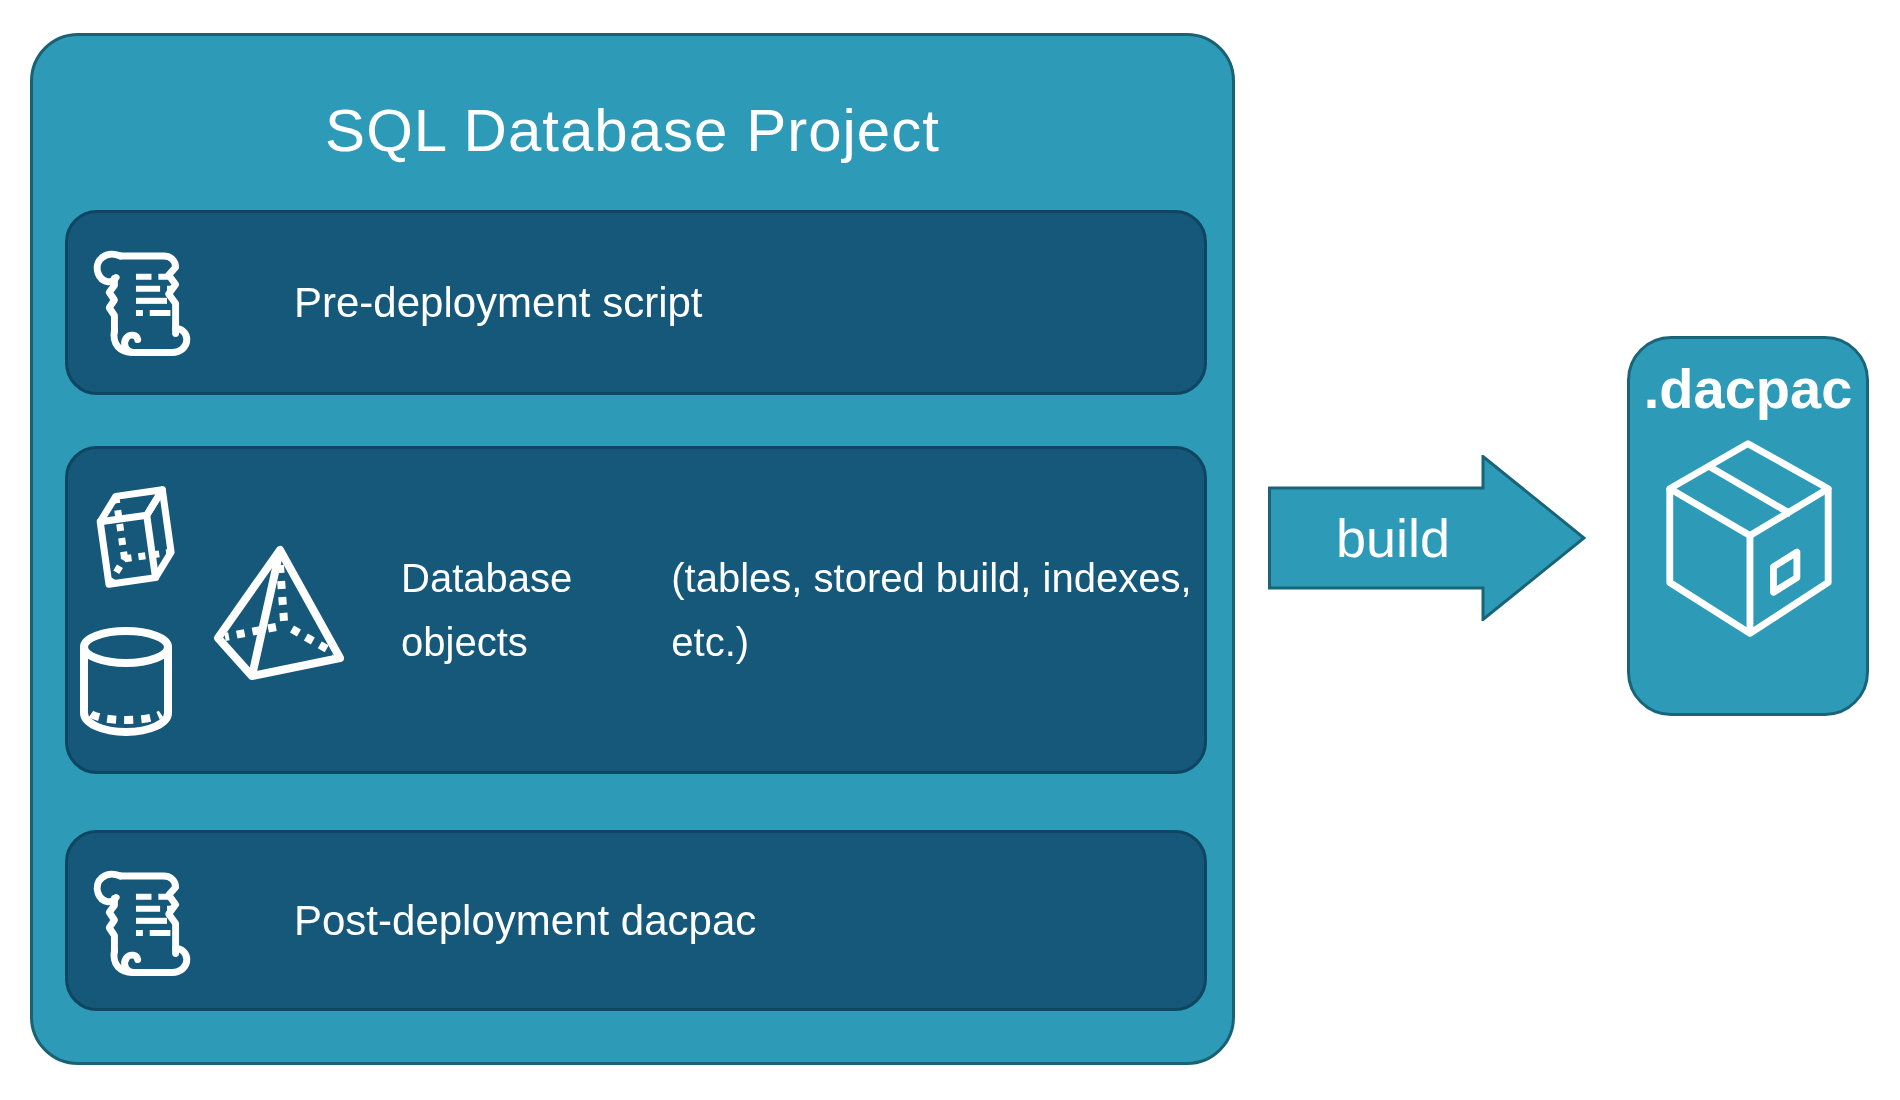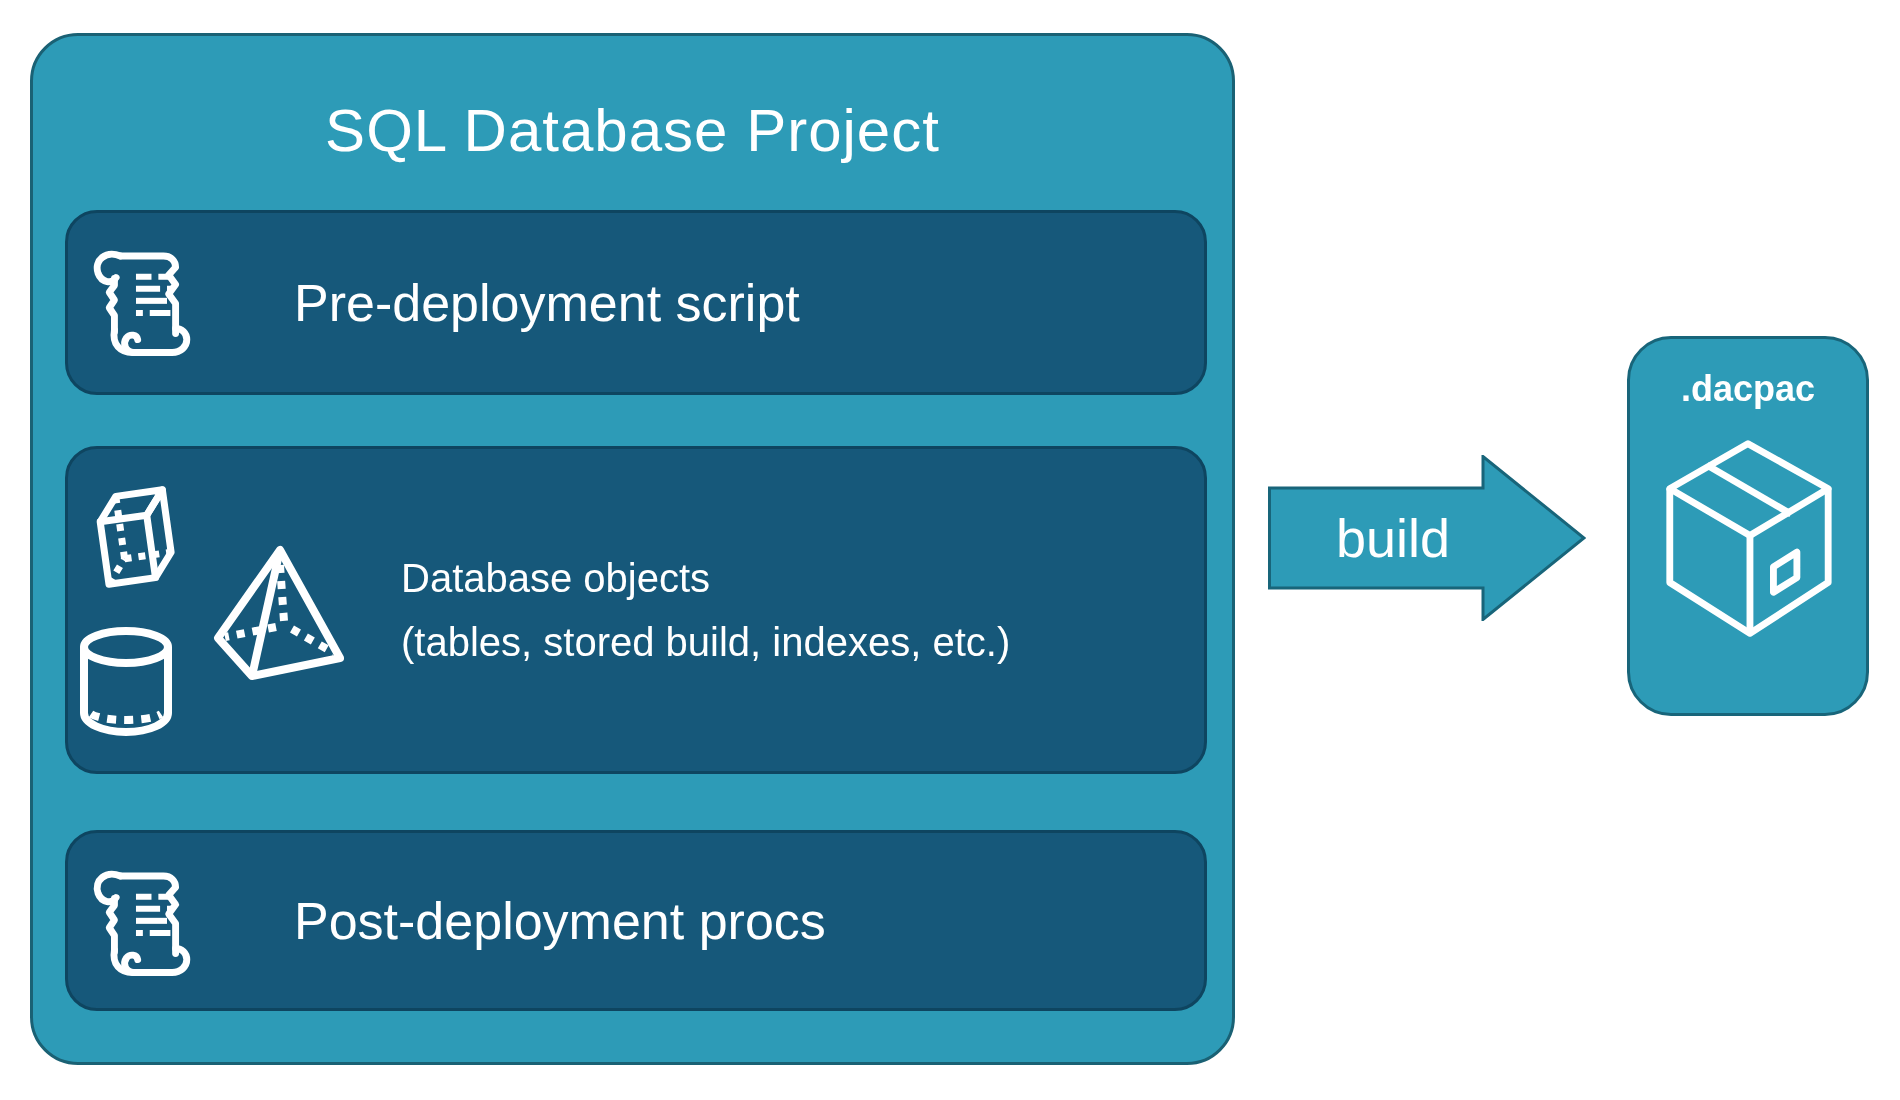--- a/index.html
+++ b/index.html
@@ -55,29 +55,29 @@
     border: 3px solid var(--box_border, #0E4560);
     border-radius: 32px;
     display: flex;
     align-items: center;
   }
   .row-pre  { top: 174px; height: 185px; }
   .row-obj  { top: 410px; height: 328px; }
   .row-post { top: 794px; height: 181px; }
 
   .row-label {
-    font-size: 52px;
+    font-size: 42px;
     font-weight: 400;
     color: var(--text, #ffffff);
     margin-left: 226px;
   }
   .obj-label-block {
     margin-left: 333px;
     display: flex;
-    flex-direction: column;
+    flex-direction: row;
     justify-content: center;
     line-height: 64px;
     font-size: 40px;
     color: var(--text, #ffffff);
   }
 
   .icon { position: absolute; pointer-events: none; }
   .icon svg { display: block; width: 100%; height: 100%; }
 
   .scroll-icon   { left: 18px; top: 29px; width: 112px; height: 128px; }
@@ -118,21 +118,21 @@
     box-sizing: border-box;
     background: var(--panel_fill, #2D9BB7);
     border: 3px solid var(--accent_border, #1A6174);
     border-radius: 44px;
     display: flex;
     flex-direction: column;
     align-items: center;
   }
   .dacpac-label {
     margin-top: 22px;
-    font-size: 36px;
+    font-size: 56px;
     font-weight: 700;
     line-height: 56px;
     color: var(--text, #ffffff);
   }
   .package-icon {
     position: relative;
     margin-top: 20px;
     width: 176px;
     height: 202px;
   }
@@ -212,21 +212,21 @@
           <path d="M33 98 c-3 17 7 26 21 26 h46 c10 0 17 -7 17 -15 0 -8 -6 -13 -13 -13"></path>
           <path d="M55 124 c-9 -1 -13 -10 -8 -17 4 -5 12 -4 13 2"></path>
           <g stroke-width="7" stroke-linecap="butt">
             <path d="M58 36 h18 M84 36 h14"></path>
             <path d="M58 50 h28 M94 50 h7"></path>
             <path d="M58 64 h36"></path>
             <path d="M58 78 h8 M74 78 h24"></path>
           </g>
         </svg>
       </span>
-      <span class="row-label">Post-deployment procs</span>
+      <span class="row-label">Post-deployment dacpac</span>
     </div>
   </section>
 
   <div class="build-arrow">
     <svg viewBox="0 0 318 166">
       <polygon points="1.5,33 215,33 215,1.5 316,83 215,164.5 215,133 1.5,133" fill="var(--panel_fill, #2D9BB7)" stroke="var(--accent_border, #18657A)" stroke-width="3" stroke-linejoin="miter"></polygon>
     </svg>
     <span class="build-arrow-label">build</span>
   </div>
 

